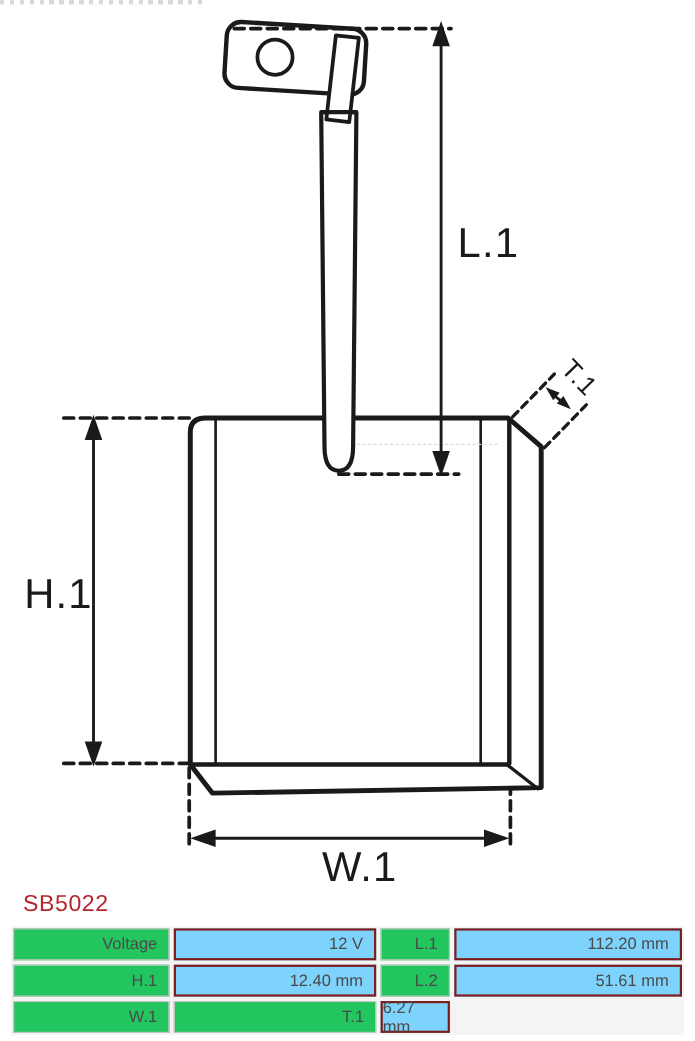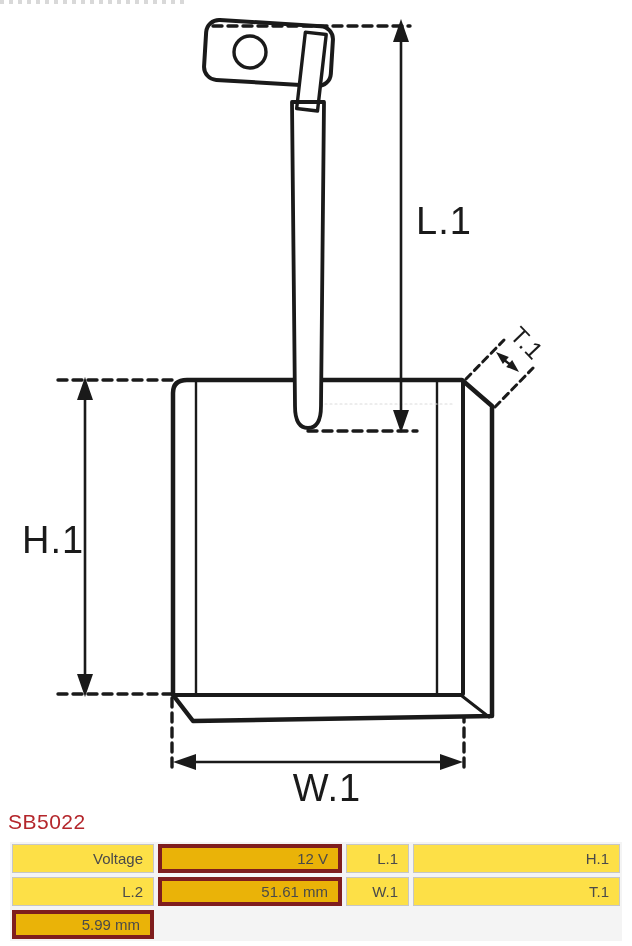--- a/index.html
+++ b/index.html
@@ -22,21 +22,21 @@
     font-size:38px;
     fill:#1a1a1a;
     letter-spacing:1px;
   }
   .dim-label-small{
     font-size:24px;
     fill:#1a1a1a;
     letter-spacing:1px;
   }
   .part-number{
-    position:absolute;left:8px;top:810px;
+    position:absolute;left:21px;top:810px;
     font-size:21px;
     color:#b4262b;
     letter-spacing:.5px;
   }
   .specs-table{
     position:absolute;left:10px;top:842px;width:612px;
     display:grid;
     grid-template-columns:142px 184px 63px 1fr;
     grid-auto-rows:29px;
     gap:4px;
@@ -45,26 +45,26 @@
     box-sizing:border-box;
   }
   .cell{
     display:flex;align-items:center;justify-content:flex-end;
     padding-right:10px;
     font-size:15px;
     color:#4a4a4a;
     box-sizing:border-box;
   }
   .cell.key{
-    background:#fde047;
+    background:#22c55e;
     border:1px solid #c6c6c6;
   }
   .cell.val{
-    background:#eab308;
-    border:4px solid #7f1d1d;
+    background:#7dd3fc;
+    border:2px solid #7f1d1d;
   }
 </style>
 </head>
 <body>
 
 <div class="top-artifact"></div>
 
 <div class="diagram-wrap">
   <svg width="632" height="810" viewBox="0 0 632 810">
     <g stroke="#1a1a1a" fill="none" stroke-linecap="round" stroke-linejoin="round">
@@ -129,21 +129,23 @@
     <text class="dim-label-small" text-anchor="middle" transform="translate(521,349) rotate(46)">T.1</text>
   </svg>
 </div>
 
 <div class="part-number">SB5022</div>
 
 <div class="specs-table">
   <div class="cell key">Voltage</div>
   <div class="cell val">12 V</div>
   <div class="cell key">L.1</div>
+  <div class="cell val">112.20 mm</div>
 
   <div class="cell key">H.1</div>
+  <div class="cell val">12.40 mm</div>
   <div class="cell key">L.2</div>
   <div class="cell val">51.61 mm</div>
 
   <div class="cell key">W.1</div>
   <div class="cell key">T.1</div>
-  <div class="cell val">5.99 mm</div>
+  <div class="cell val">6.27 mm</div>
 </div>
 
 </body></html>

